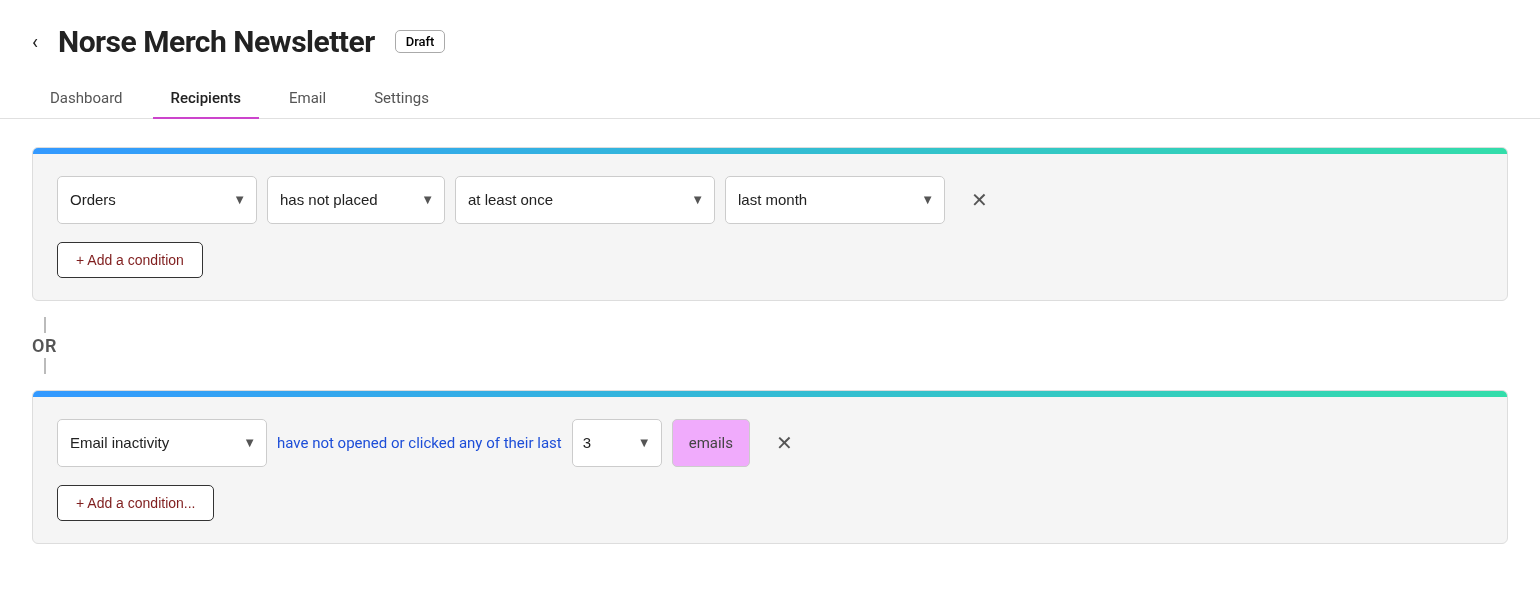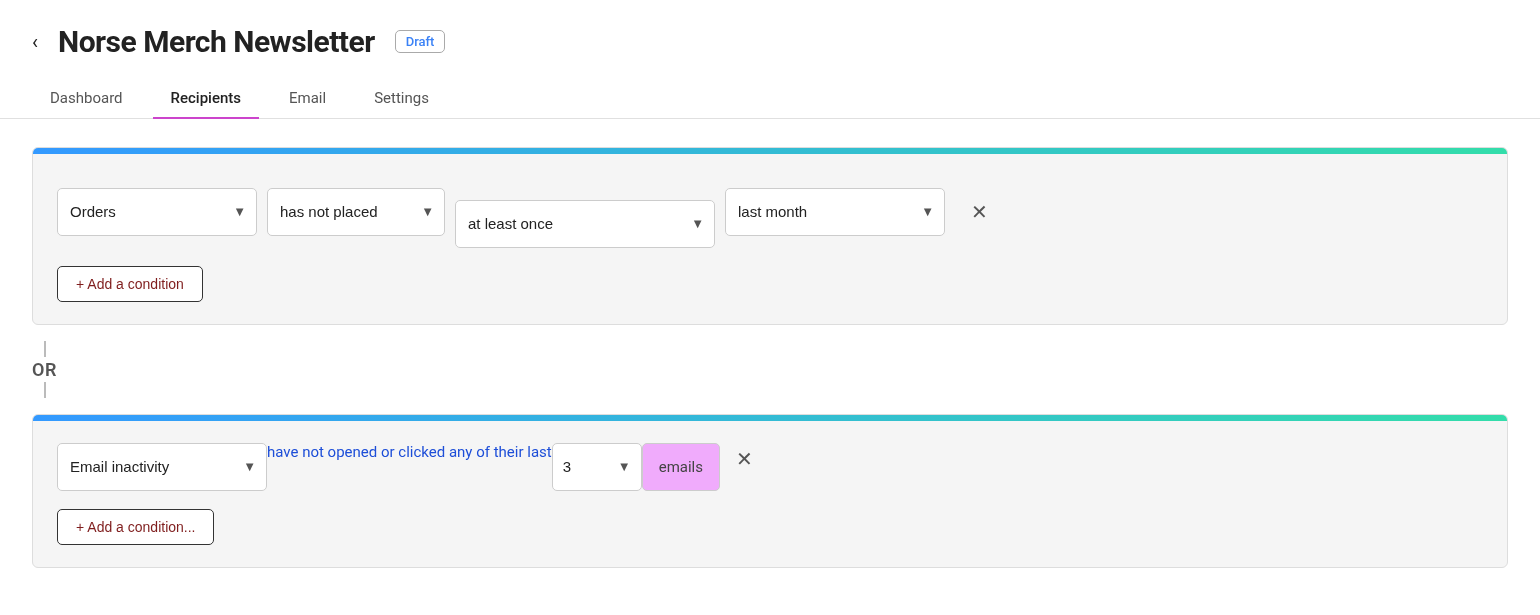--- a/index.html
+++ b/index.html
@@ -25,21 +25,21 @@
     .page-title {
       font-size: 30px;
       font-weight: 700;
       letter-spacing: -0.5px;
     }
     .draft-badge {
       border: 1.5px solid #aaa;
       border-radius: 5px;
       padding: 3px 10px;
       font-size: 13px;
-      color: #3b82f6;
+      color: #000000;
       font-weight: 500;
       margin-left: 4px;
     }
     .tabs {
       display: flex;
       gap: 12px;
       padding: 0 32px;
       margin-top: 20px;
       border-bottom: 1.5px solid #e0e0e0;
     }
@@ -103,21 +103,21 @@
     }
     .select-chevron {
       position: absolute;
       right: 10px;
       pointer-events: none;
       color: #555;
       font-size: 13px;
     }
     .select-orders { width: 200px; }
     .select-placed { width: 178px; }
-    .select-atleast { width: 260px; margin-top: 24px; }
+    .select-atleast { width: 260px; }
     .select-lastmonth { width: 220px; }
 
     .close-btn {
       background: none;
       border: none;
       font-size: 20px;
       cursor: pointer;
       color: #555;
       padding: 4px 8px;
       margin-left: 8px;
@@ -154,21 +154,22 @@
     .or-label {
       font-size: 18px;
       font-weight: 600;
       color: #555;
       margin: 2px 0;
       letter-spacing: 0.5px;
     }
 
     .email-inactivity-row {
       display: flex;
-      align-items: flex-start;
+      align-items: center;
+      gap: 10px;
       flex-wrap: nowrap;
     }
     .static-text {
       font-size: 15px;
       color: #1d4ed8;
       white-space: nowrap;
     }
     .number-select-wrapper {
       position: relative;
       background: #fff;

